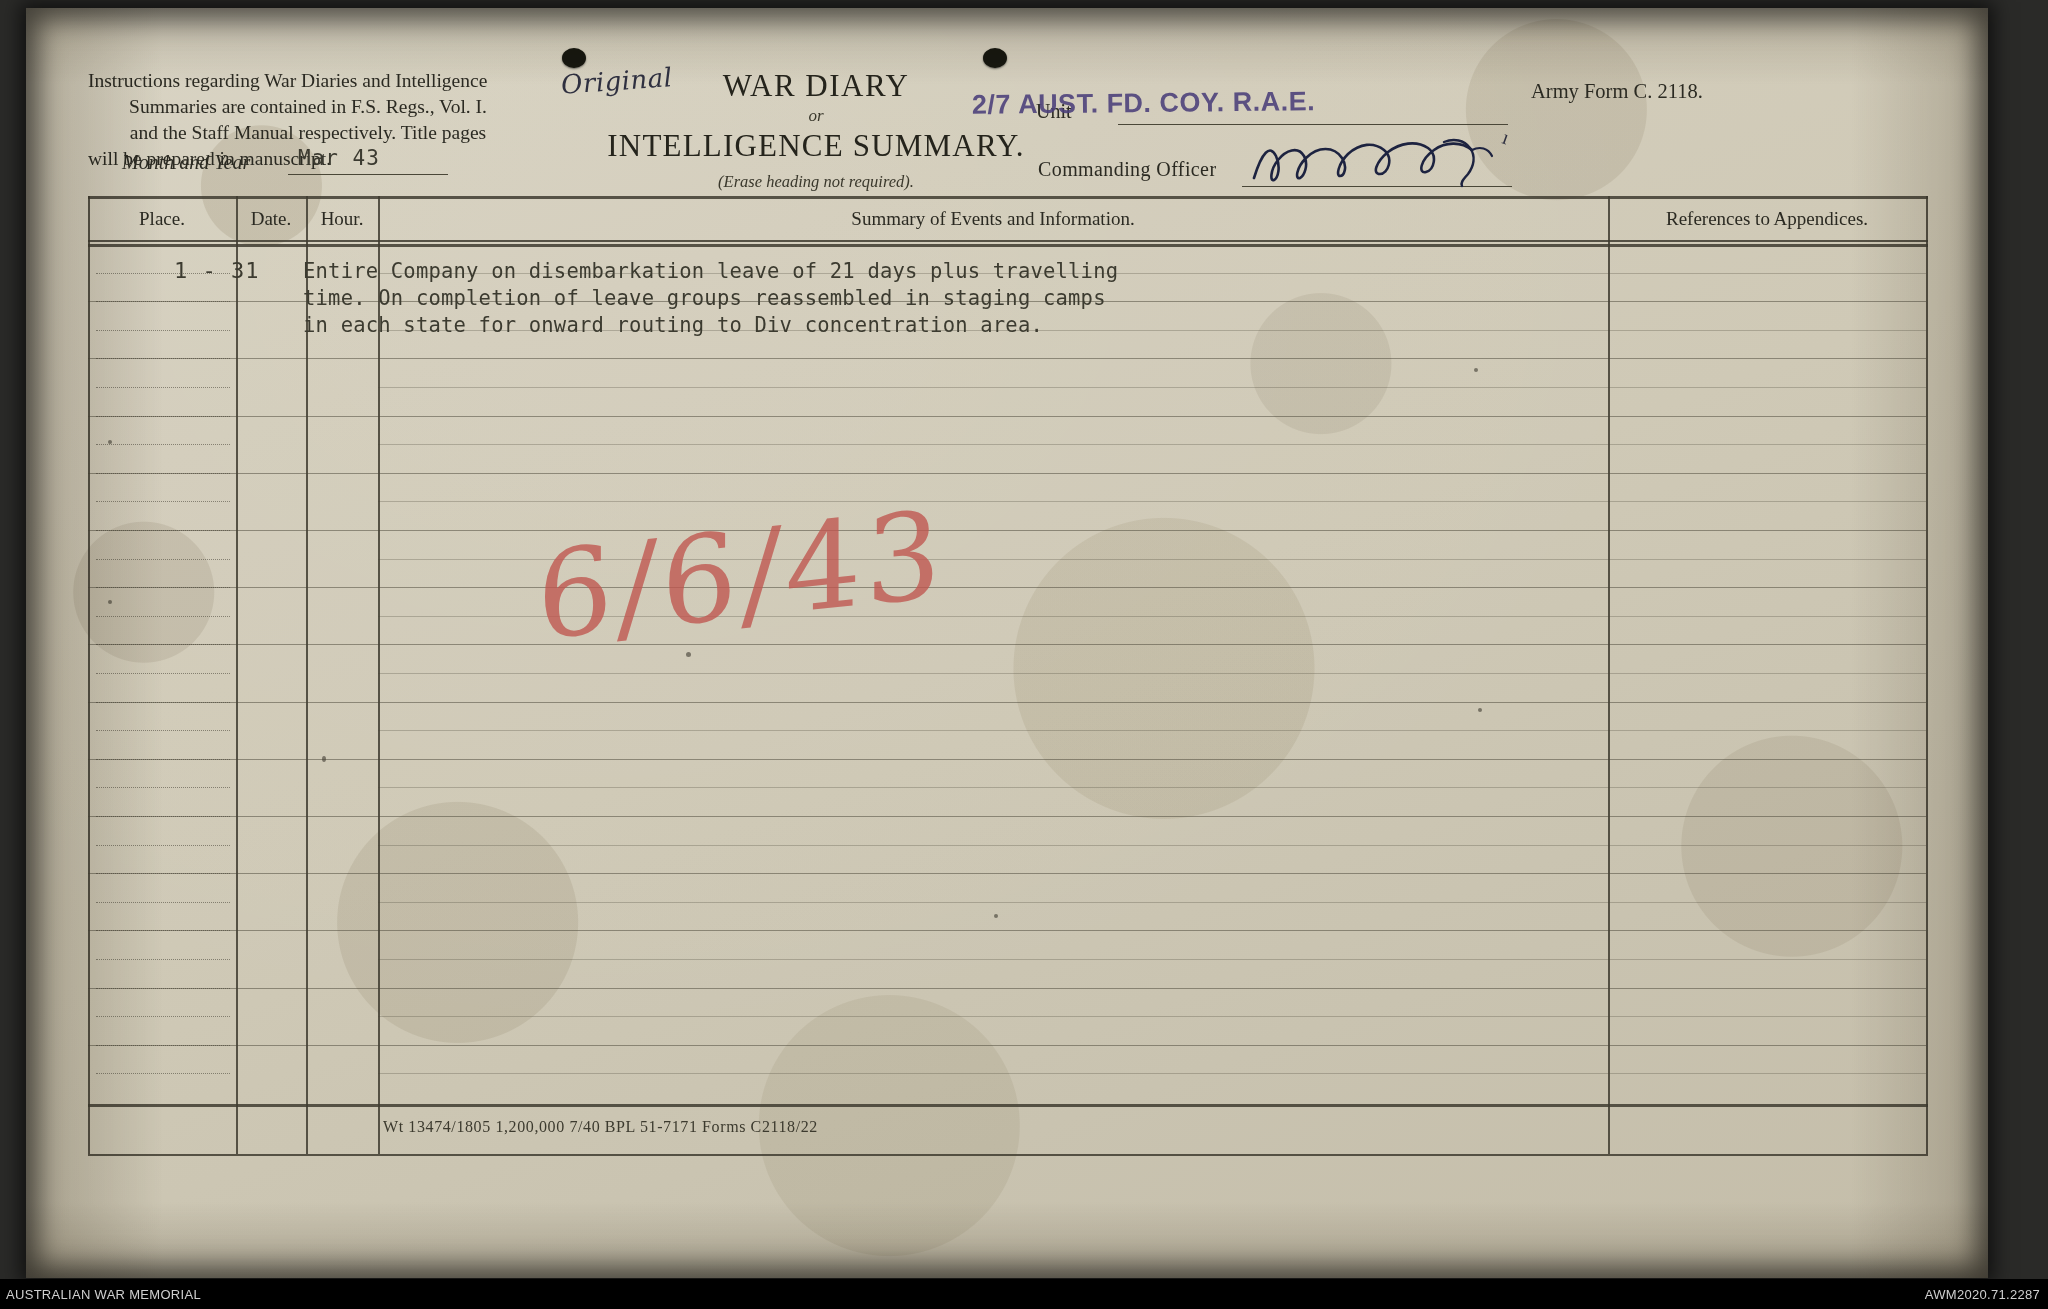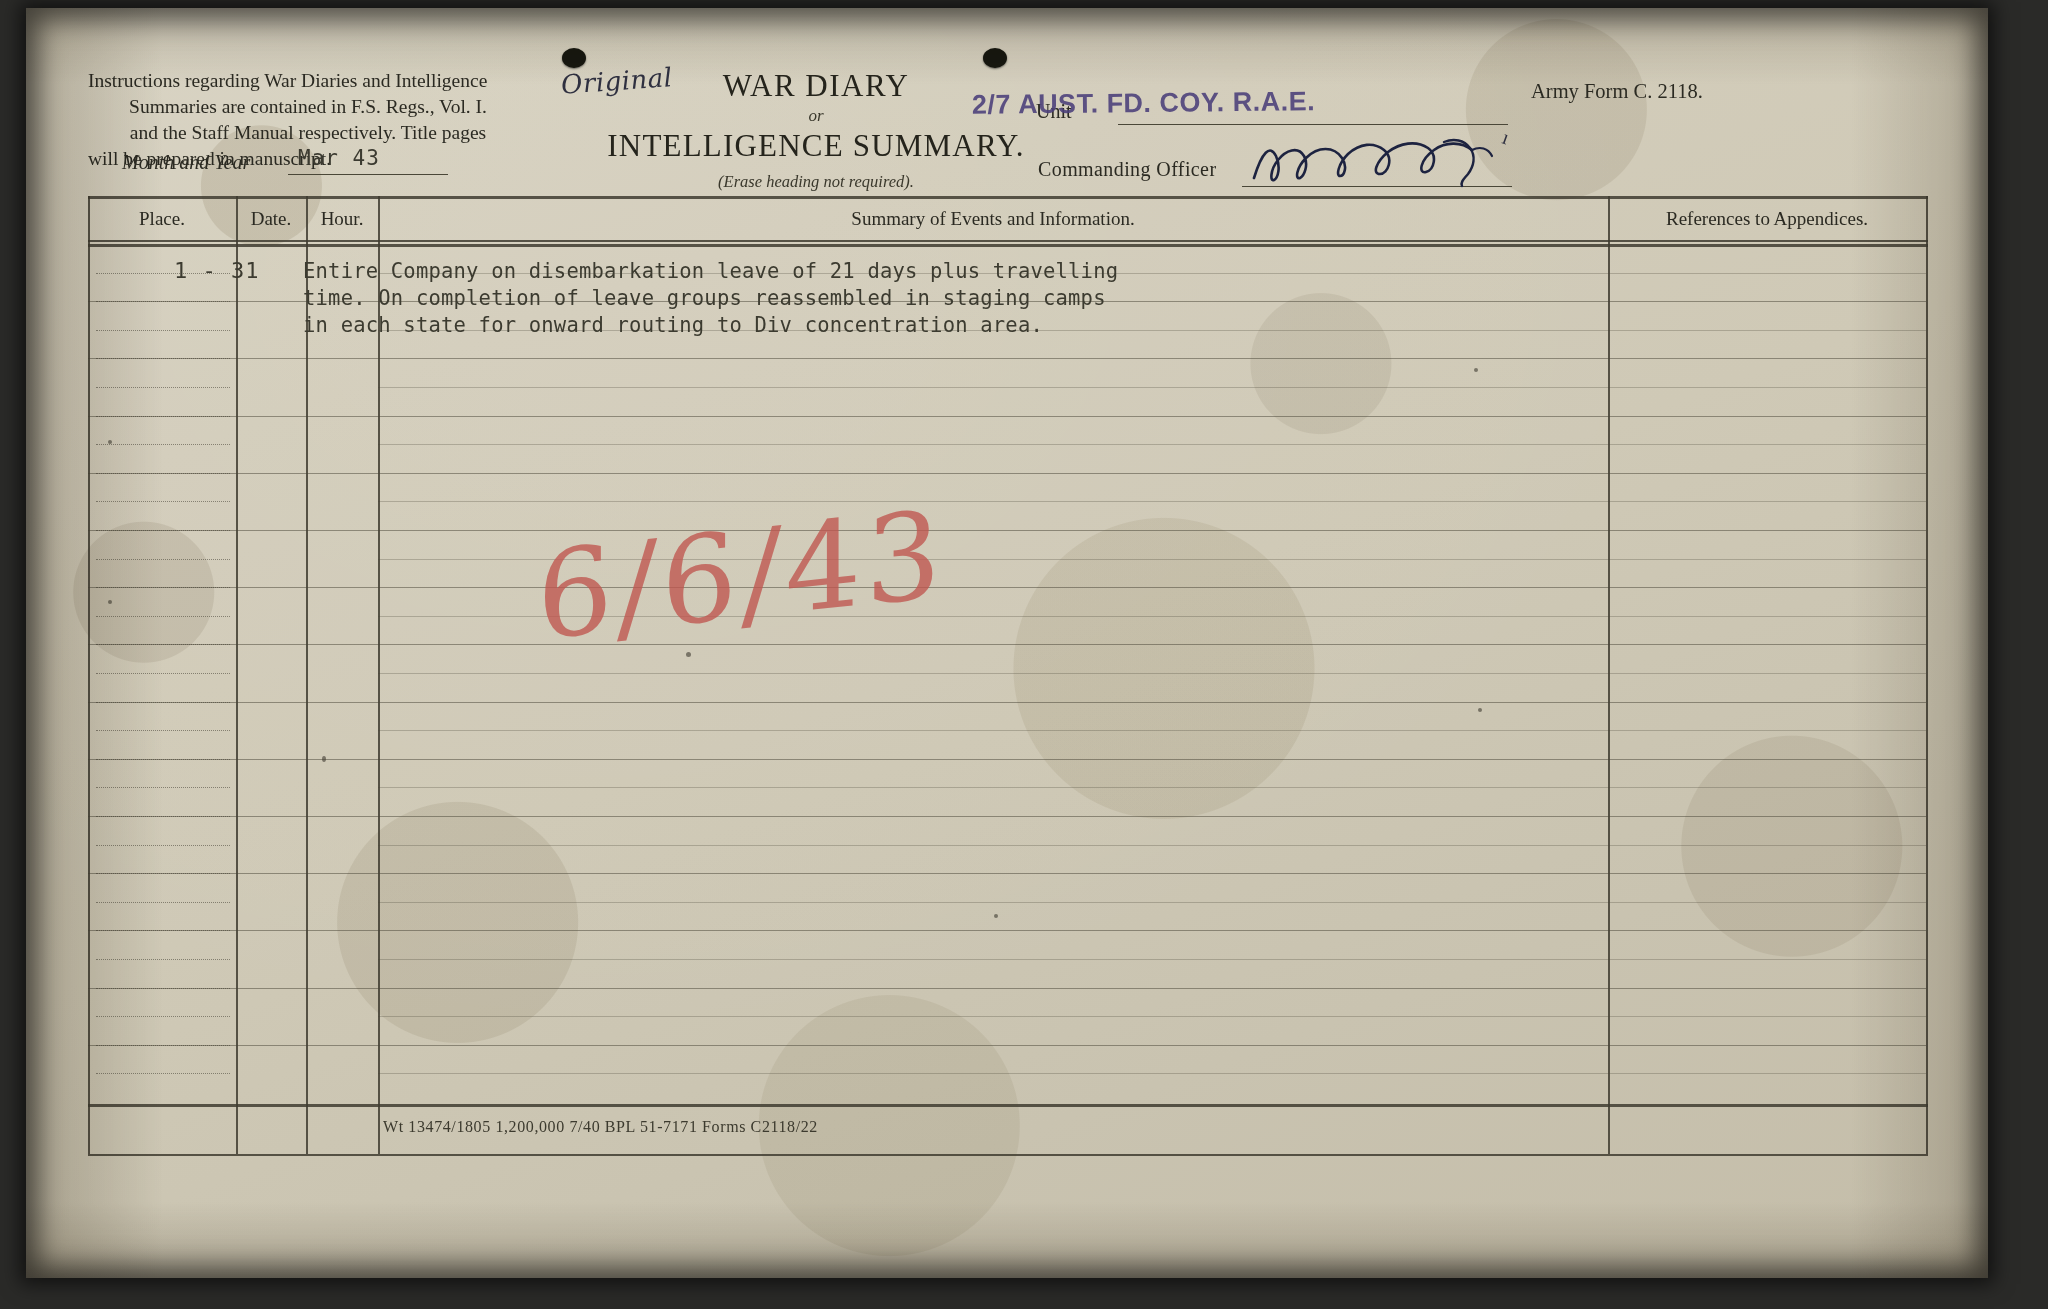--- a/index.html
+++ b/index.html
@@ -470,13 +470,17 @@
         <div>time. On completion of leave groups reassembled in staging camps</div>
         <div>in each state for onward routing to Div concentration area.</div>
       </div>
 
       <div class="crayon">6/6/43</div>
 
       <div class="imprint">Wt 13474/1805   1,200,000   7/40   BPL   51-7171   Forms C2118/22</div>
     </div>
   </div>
 
+  <div id="footer">
+    <span class="left">AUSTRALIAN WAR MEMORIAL</span>
+    <span class="right">AWM2020.71.2287</span>
+  </div>
 </div>
 
 </body></html>

